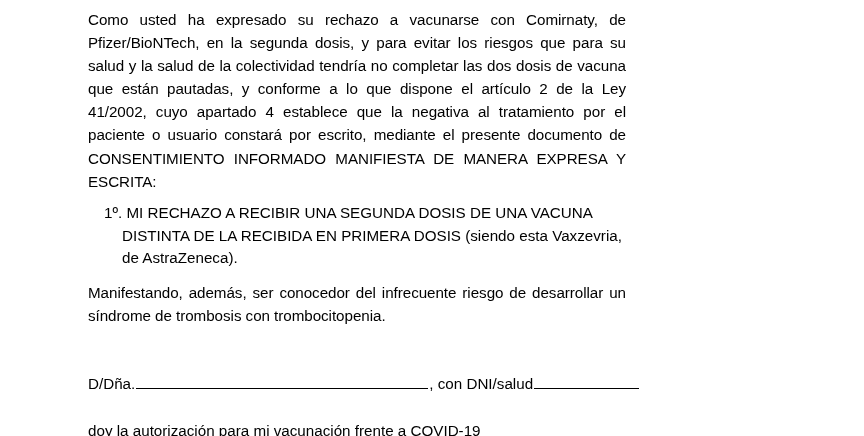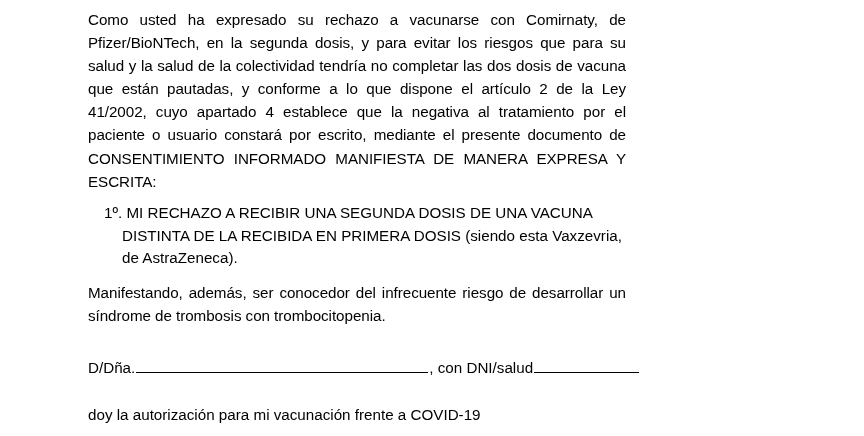--- a/index.html
+++ b/index.html
@@ -41,21 +41,21 @@
     text-align: left;
   }
   .item .hang {
     display: inline;
   }
   .item-1 {
     padding-left: 18px;
   }
   .para-manifest {
     margin-top: 11px;
-    margin-bottom: 0;
+    margin-bottom: 16px;
   }
   .spacer-1 { height: 30px; }
   .spacer-3 { height: 36px; }
   .signature-line {
     font-size: 15.2px;
     line-height: 1.5;
     white-space: nowrap;
   }
   .rule {
     display: inline-block;

